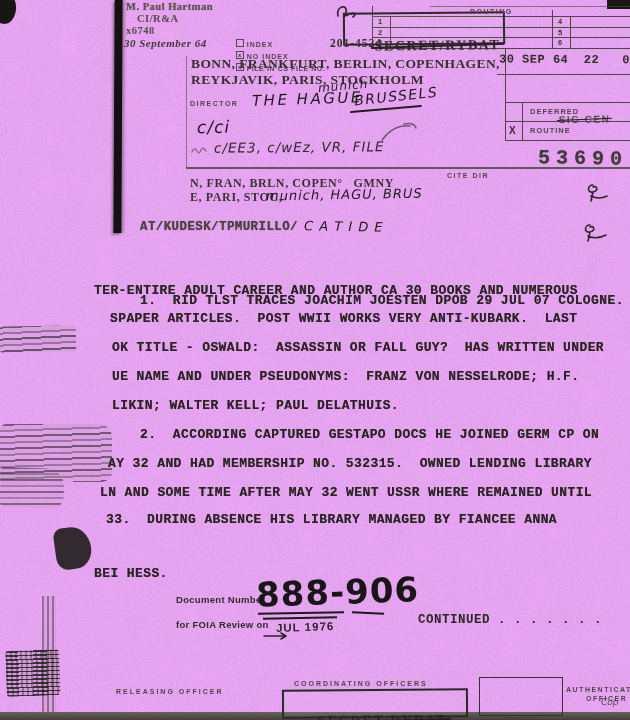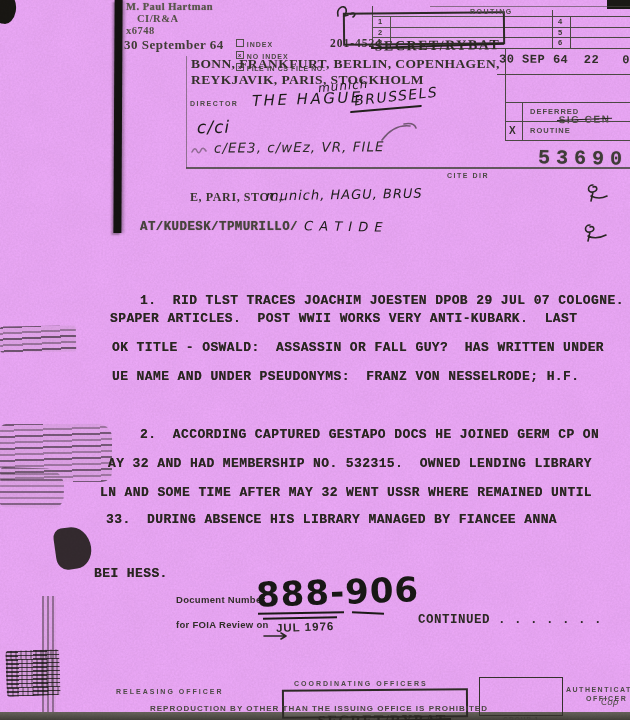--- a/index.html
+++ b/index.html
@@ -69,21 +69,21 @@
   <div class="abs line" style="left:505px;top:140px;width:125px;height:1.3px;"></div>
   <div class="abs line" style="left:522px;top:102px;width:1.2px;height:39px;"></div>
 
   <div class="abs" style="left:293px;top:0;width:150px;height:5px;overflow:hidden;">
     
   </div>
 
   <div class="abs serif" style="left:126px;top:1px;font-size:10.5px;color:#5d5950;letter-spacing:.5px;text-shadow:0 0 1px rgba(93,89,80,.8);">M. Paul Hartman</div>
   <div class="abs serif" style="left:126px;top:13px;font-size:10.5px;color:#565249;letter-spacing:.5px;margin-left:11px;">CI/R&amp;A</div>
   <div class="abs serif" style="left:126px;top:25px;font-size:10.5px;color:#565249;letter-spacing:.5px;">x6748</div>
-  <div class="abs serif" style="left:124px;top:37px;font-size:13px;color:#44403a;letter-spacing:.5px;">30 September 64</div>
+  <div class="abs serif" style="left:124px;top:37px;font-size:11px;color:#44403a;letter-spacing:.5px;font-style:italic;">30 September 64</div>
 
   <div class="abs" style="left:218px;top:15px;">
     <span class="cb"></span><span class="lbl" style="letter-spacing:1px;">INDEX</span>
   </div>
   <div class="abs" style="left:218px;top:27px;">
     <span class="cb">x</span><span class="lbl" style="letter-spacing:1px;">NO INDEX</span>
   </div>
   <div class="abs" style="left:218px;top:39px;">
     <span class="cb">x</span><span class="lbl" style="letter-spacing:.6px;">FILE IN CS FILE NO.</span>
   </div>
@@ -124,36 +124,39 @@
   <div class="abs hand" style="left:197px;top:109px;font-size:17px;letter-spacing:1px;transform:rotate(-1deg);margin-top:8px;">c/ci</div>
   <div class="abs hand" style="left:214px;top:139px;font-size:13.5px;letter-spacing:1px;color:#2e2c29;transform:rotate(-.5deg);">c/EE3, c/wEz, VR, FILE</div>
   <svg class="abs scrib" style="left:190px;top:142px;opacity:.45;" width="22" height="14" viewBox="0 0 22 14">
       <path d="M2 10 Q5 4 7 9 Q9 13 11 8 Q13 4 16 9"></path>
     </svg>
   <svg class="abs scrib" style="left:380px;top:120px;opacity:.6;" width="40" height="26" viewBox="0 0 40 26">
       <path d="M2 20 Q14 4 30 6 M24 4 Q34 2 36 8"></path>
     </svg>
 
   <div class="abs lbl" style="left:447px;top:172px;font-size:7px;">CITE DIR</div>
+  <div class="abs serif" style="left:190px;top:176px;font-size:12px;letter-spacing:.6px;color:#3b3731;">N, FRAN, BRLN, COPEN°   GMNY</div>
   <div class="abs serif" style="left:190px;top:190px;font-size:12px;letter-spacing:.6px;color:#3b3731;">E, PARI, STOC,</div>
   <div class="abs hand" style="left:266px;top:187px;font-size:13px;letter-spacing:1px;transform:rotate(-1deg);">munich, HAGU, BRUS</div>
   <svg class="abs scrib" style="left:583px;top:182px;" width="28" height="22" viewBox="0 0 28 22">
       <path d="M10 3 C4 3 4 11 10 10 C16 9 14 3 10 5 M10 10 L8 19 M8 14 Q16 18 24 14"></path>
     </svg>
   <svg class="abs scrib" style="left:580px;top:222px;" width="28" height="22" viewBox="0 0 28 22">
       <path d="M10 3 C4 3 4 11 10 10 C16 9 14 3 10 5 M10 10 L8 19 M8 14 Q16 18 26 13"></path>
     </svg>
 
   <div class="abs mono" style="left:140px;top:220px;font-size:12.5px;letter-spacing:.4px;color:#4a463f;text-shadow:0 0 .8px rgba(74,70,63,.8);">AT/KUDESK/TPMURILLO/</div>
   <div class="abs hand" style="left:304px;top:219px;font-size:13px;letter-spacing:1px;transform:rotate(1deg);">C A T I D E</div>
 
   <div class="abs bl mono faded" style="left:140px;top:253px;margin-top:40px;">1.  RID TLST TRACES JOACHIM JOESTEN DPOB 29 JUL 07 COLOGNE.</div>
+  <div class="abs bl mono" style="left:94px;top:283px;">TER-ENTIRE ADULT CAREER AND AUTHOR CA 30 BOOKS AND NUMEROUS</div>
   <div class="abs bl mono faded" style="left:110px;top:311px;">SPAPER ARTICLES.  POST WWII WORKS VERY ANTI-KUBARK.  LAST</div>
   <div class="abs bl mono" style="left:112px;top:369px;">UE NAME AND UNDER PSEUDONYMS:  FRANZ VON NESSELRODE; H.F.</div>
   <div class="abs bl mono" style="left:112px;top:340px;">OK TITLE - OSWALD:  ASSASSIN OR FALL GUY?  HAS WRITTEN UNDER</div>
+  <div class="abs bl mono" style="left:112px;top:398px;">LIKIN; WALTER KELL; PAUL DELATHUIS.</div>
   <div class="abs bl mono" style="left:140px;top:427px;">2.  ACCORDING CAPTURED GESTAPO DOCS HE JOINED GERM CP ON</div>
   <div class="abs bl mono" style="left:108px;top:456px;">AY 32 AND HAD MEMBERSHIP NO. 532315.  OWNED LENDING LIBRARY</div>
   <div class="abs bl mono" style="left:100px;top:485px;">LN AND SOME TIME AFTER MAY 32 WENT USSR WHERE REMAINED UNTIL</div>
   <div class="abs bl mono" style="left:106px;top:512px;">33.  DURING ABSENCE HIS LIBRARY MANAGED BY FIANCEE ANNA</div>
   <div class="abs bl mono" style="left:94px;top:566px;">BEI HESS.</div>
 
   <div class="abs sans" style="left:176px;top:594px;font-size:9.5px;font-weight:bold;color:#33302b;letter-spacing:.3px;">Document Number</div>
   <div class="abs" style="left:256px;top:572px;font-family:'DejaVu Sans',sans-serif;font-size:34px;font-weight:bold;letter-spacing:1px;color:#191816;transform:rotate(-2deg);">888-906</div>
   <div class="abs" style="left:258px;top:612px;width:86px;height:2.4px;background:#1d1b18;transform:rotate(-1deg);"></div>
   <div class="abs" style="left:263px;top:617px;width:74px;height:2px;background:#1d1b18;transform:rotate(-1deg);"></div>
@@ -176,21 +179,20 @@
   <div class="abs" style="left:479px;top:677px;width:82px;height:37px;border:1.5px solid #36332d;text-align:center;color:#45423c;font-weight:bold;">
     <div style="font-size:6.5px;letter-spacing:1px;margin-top:2px;">GROUP 1</div>
     
     
     
   </div>
 
   <div class="abs lbl" style="left:566px;top:686px;font-size:7px;letter-spacing:1.5px;">AUTHENTICAT</div>
   <div class="abs lbl" style="left:586px;top:695px;font-size:7px;letter-spacing:1.5px;">OFFICER</div>
 
-  <div class="abs sans" style="left:150px;top:704px;font-size:8px;font-weight:bold;letter-spacing:1px;color:#4d4a44;">REPRODUCTION BY OTHER THAN THE ISSUING OFFICE IS PROHIBITED</div>
   <div class="abs hand" style="left:601px;top:697px;font-size:9px;color:#55524c;">Cop</div>
 
   <svg width="630" height="720" style="position:absolute;left:0;top:0;pointer-events:none;mix-blend-mode:multiply;">
     <filter id="noiseF">
       <feTurbulence type="fractalNoise" baseFrequency="0.55" numOctaves="3" stitchTiles="stitch" result="t"></feTurbulence>
       <feColorMatrix in="t" type="matrix" values="0 0 0 0 0.25  0 0 0 0 0.24  0 0 0 0 0.22  0 0 0 0.9 0"></feColorMatrix>
     </filter>
     <filter id="blotchF">
       <feTurbulence type="fractalNoise" baseFrequency="0.035" numOctaves="2" stitchTiles="stitch" result="t2"></feTurbulence>
       <feColorMatrix in="t2" type="matrix" values="0 0 0 0 0.3  0 0 0 0 0.29  0 0 0 0 0.26  0 0 0 0.5 0"></feColorMatrix>

